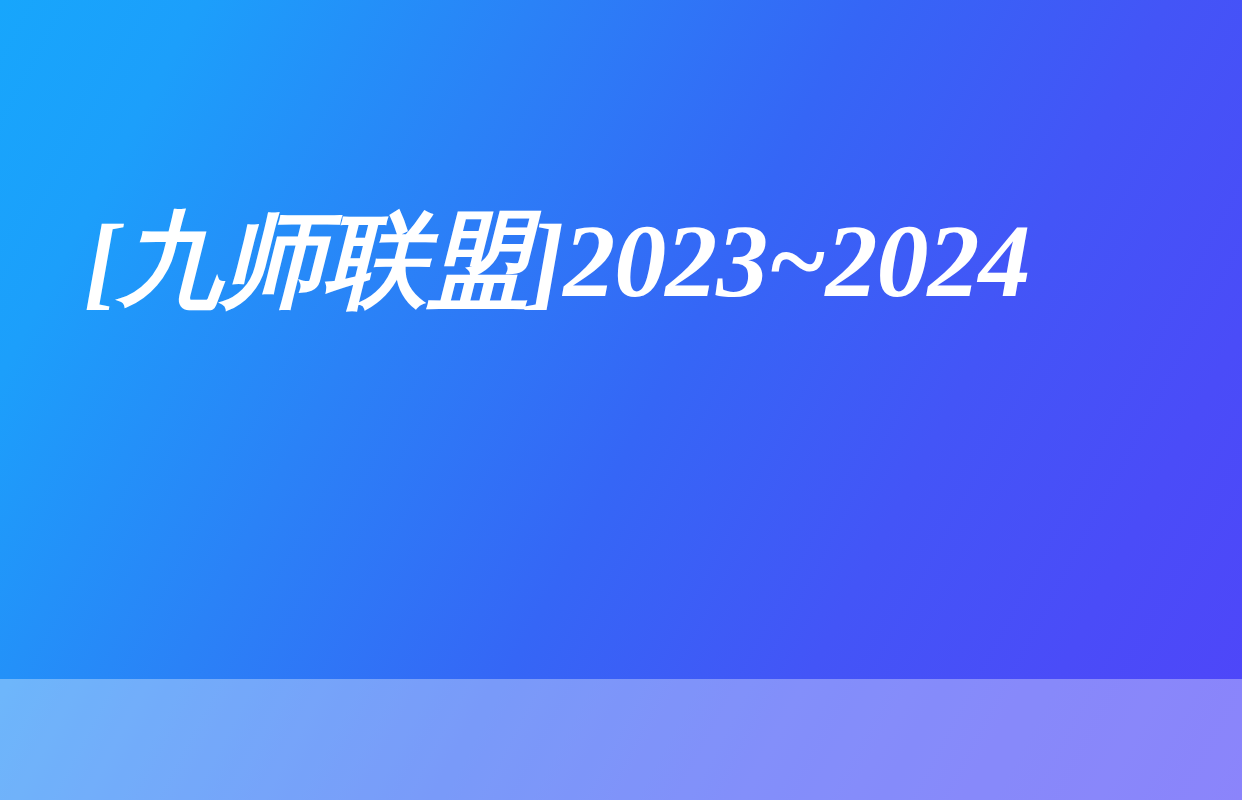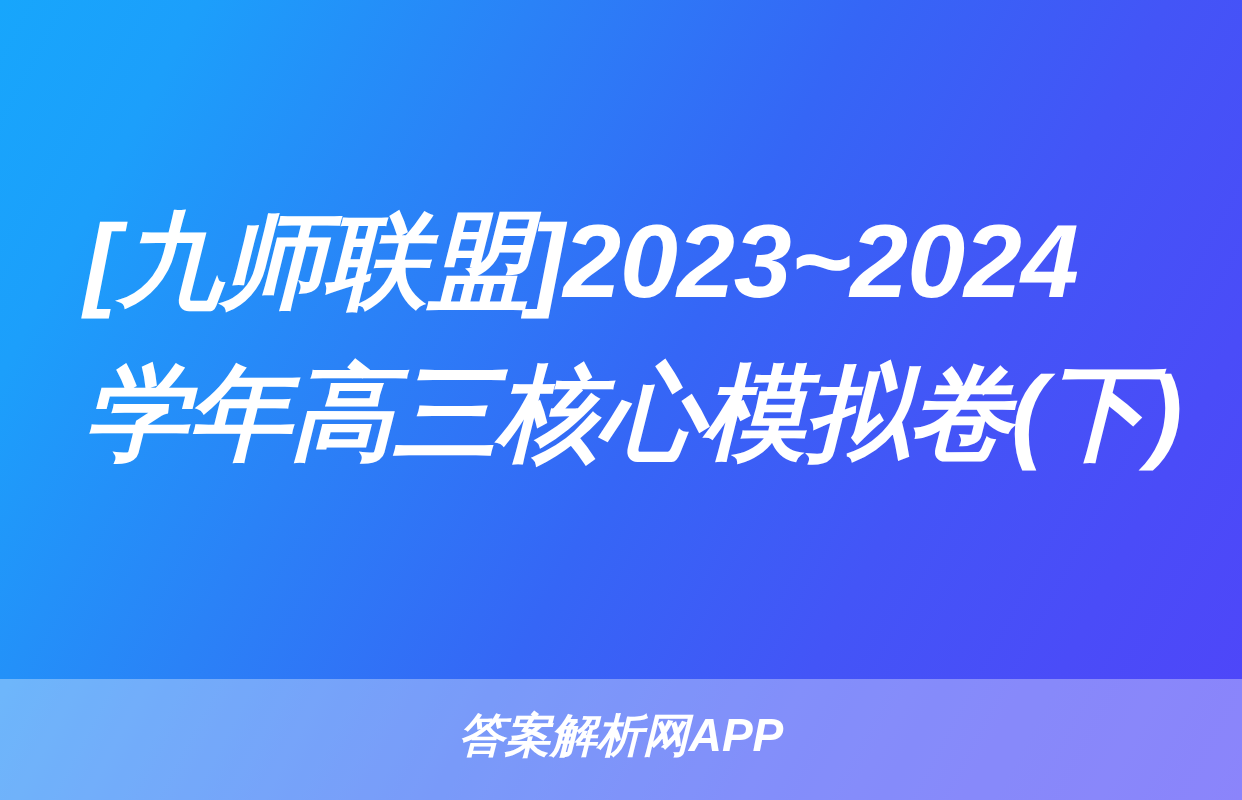--- a/index.html
+++ b/index.html
@@ -7,21 +7,21 @@
     margin: 0;
     padding: 0;
     background: #ffffff;
   }
 
   #card {
     position: relative;
     width: 1242px;
     height: 800px;
     overflow: hidden;
-    font-family: Liberation Sans, sans-serif;
+    font-family: Liberation Serif, serif;
     
     background:
       linear-gradient(118deg,
         #17a6fc 0%,
         #1c9ffb 12%,
         #2a82f7 32%,
         #3566f6 52%,
         #4355f7 70%,
         #4a4cf8 85%,
         #4f45f9 100%);
@@ -78,20 +78,18 @@
 </style>
 </head>
 <body>
 
 <div id="card">
 
   <div id="gradient-backdrop" style="position:absolute;inset:0;"></div>
 
   <div id="title-block">
     <span class="tline">[九师联盟]2023~2024</span>
-    <span class="tline">学年高三核心模拟卷(下)</span>
   </div>
 
   <div id="footer-band"></div>
 
-  <div id="watermark">答案解析网APP</div>
 
 </div>
 
 </body></html>

